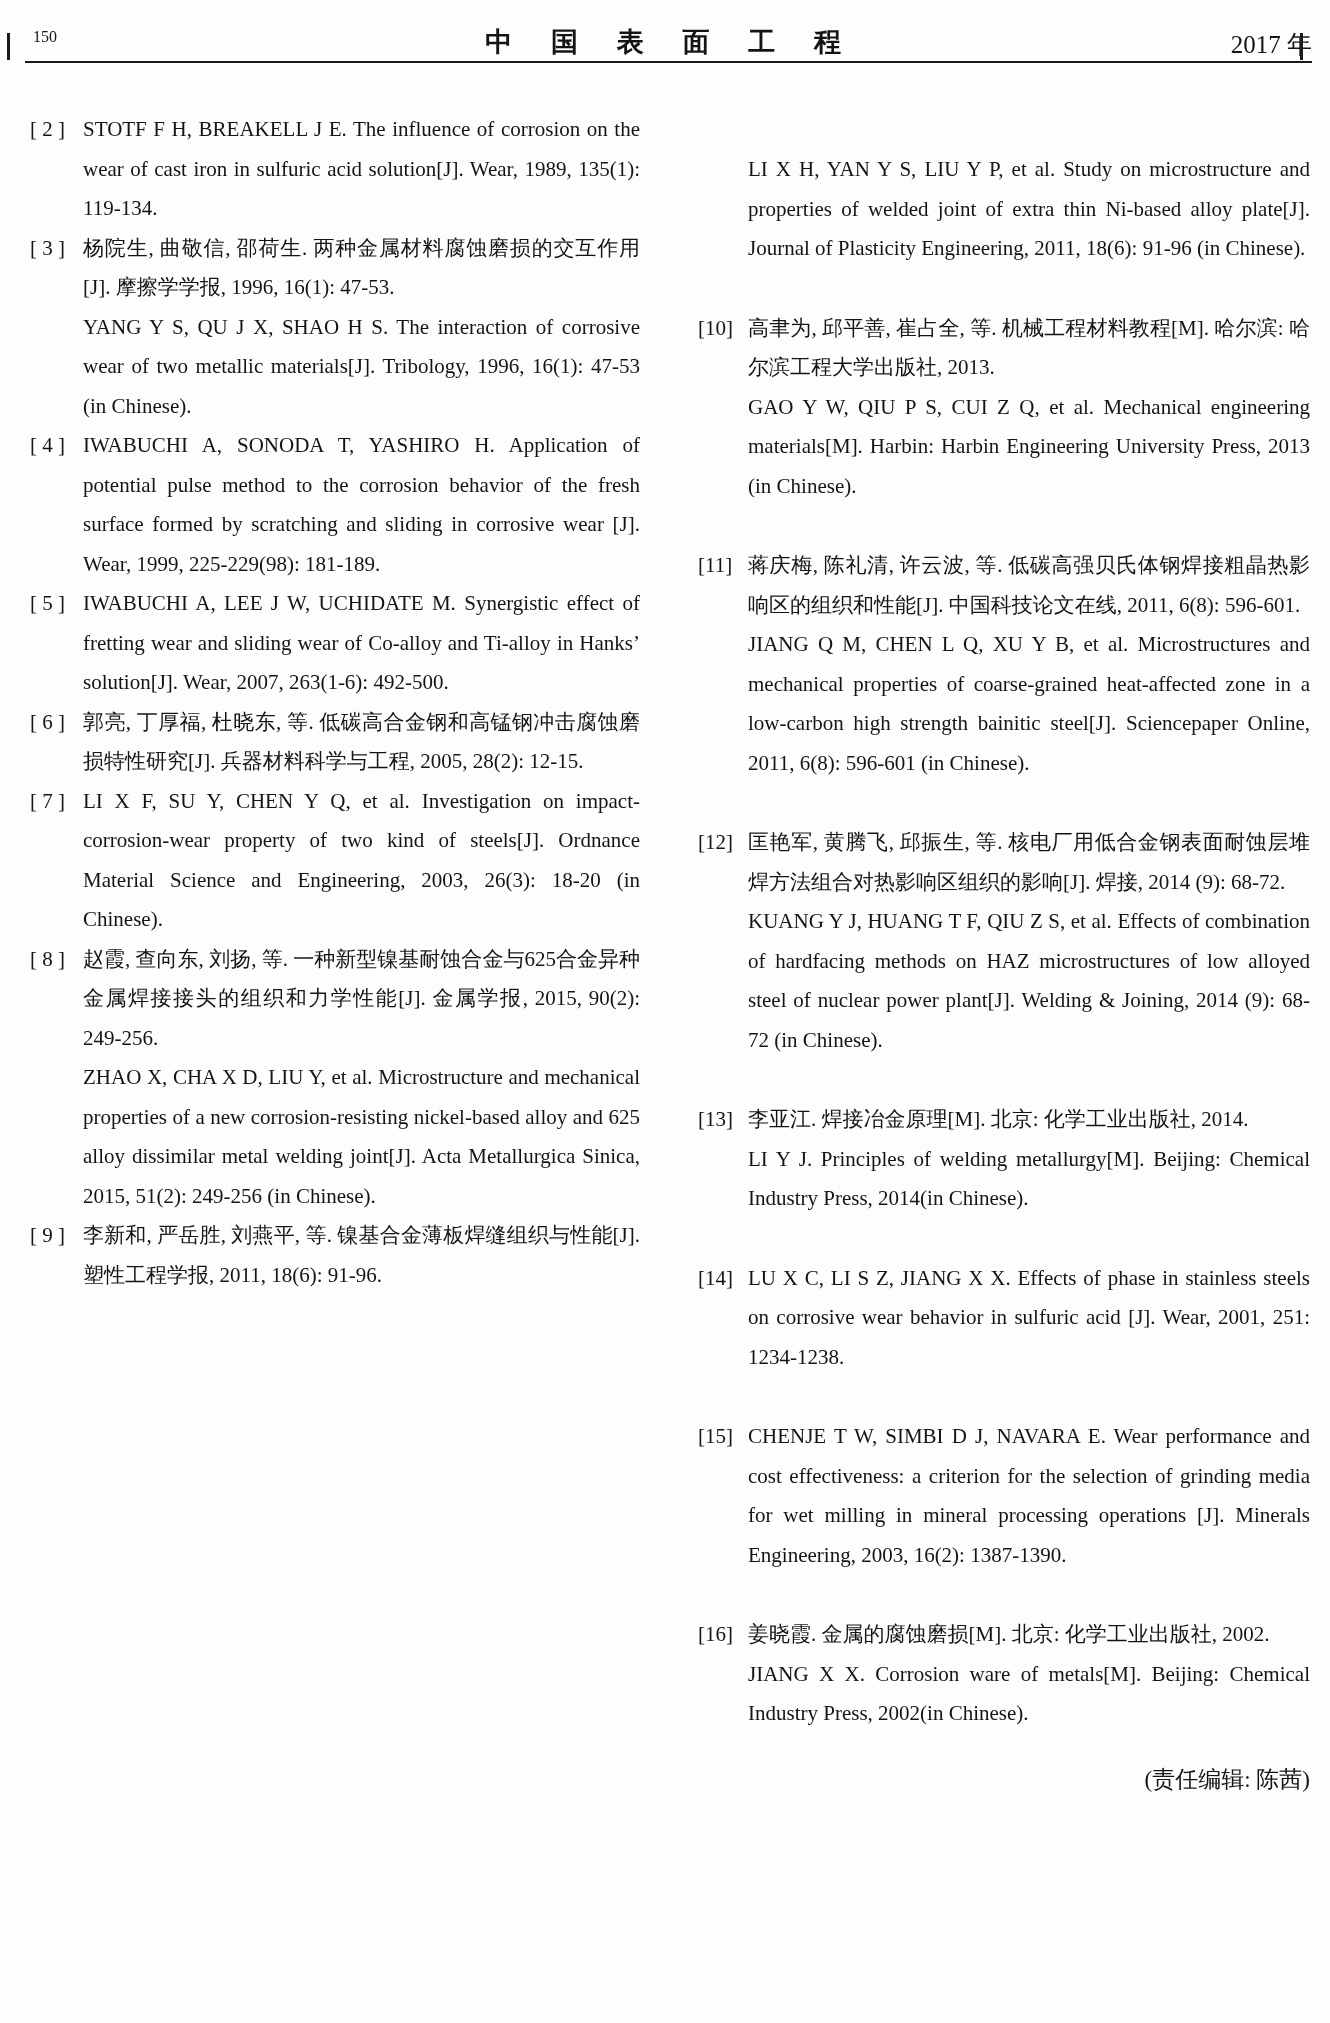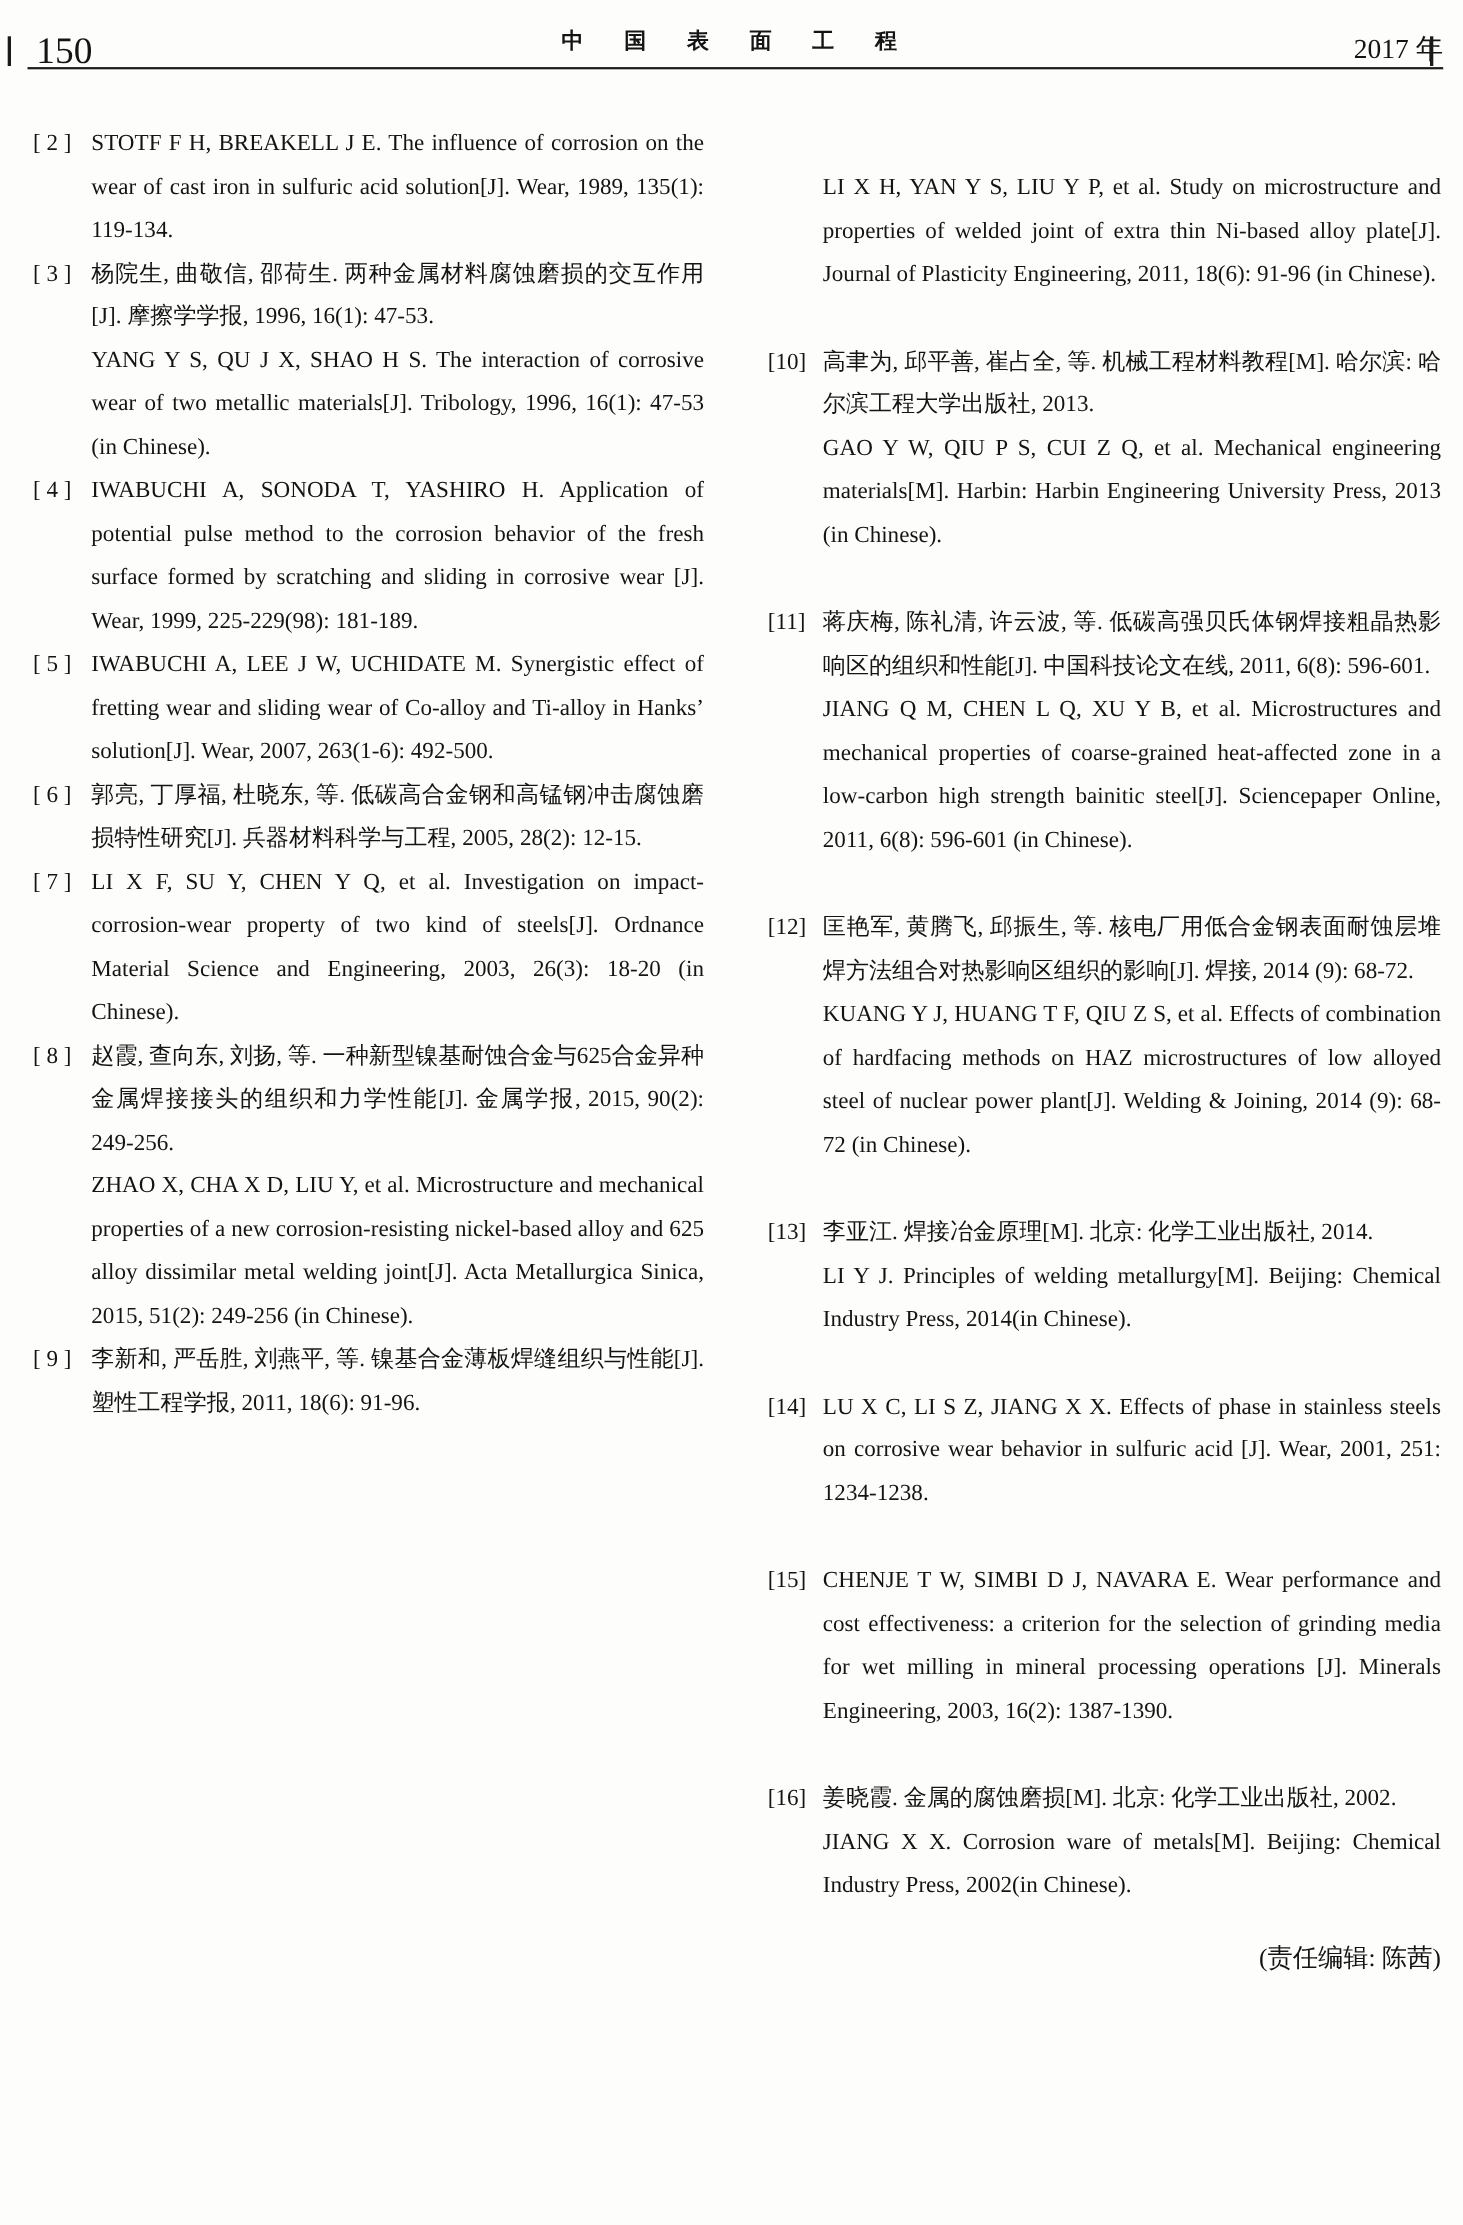--- a/index.html
+++ b/index.html
@@ -5,22 +5,22 @@
   html,body{margin:0;padding:0;background:#e8e8e8;}
   .page{
     position:relative;
     width:1330px;height:2023px;
     background:#fdfdfc;
     font-family:"Liberation Serif","DejaVu Serif",serif;
     color:#141414;
     overflow:hidden;
   }
   .header-row{position:absolute;top:24px;left:30px;width:1282px;height:40px;}
-  .page-number{position:absolute;left:3px;top:4px;font-size:34px;}
-  .journal-title{position:absolute;left:0;right:0;top:0;text-align:center;font-size:20px;font-weight:bold;letter-spacing:16px;}
+  .page-number{position:absolute;left:3px;top:4px;font-size:16px;}
+  .journal-title{position:absolute;left:0;right:0;top:0;text-align:center;font-size:27px;font-weight:bold;letter-spacing:16px;}
   .year-label{position:absolute;right:0;top:4px;font-size:25px;}
   .header-rule{position:absolute;top:61px;left:25px;width:1287px;height:2px;background:#1a1a1a;}
   .scan-tick{position:absolute;width:3px;height:27px;background:#1a1a1a;}
   .scan-tick.left{left:7px;top:33px;}
   .scan-tick.right{left:1300px;top:33px;}
 
   .columns{position:absolute;top:110px;left:30px;width:1282px;}
   .col{position:absolute;top:0;}
   .col-left{left:0;width:610px;}
   .col-right{left:668px;width:612px;}

